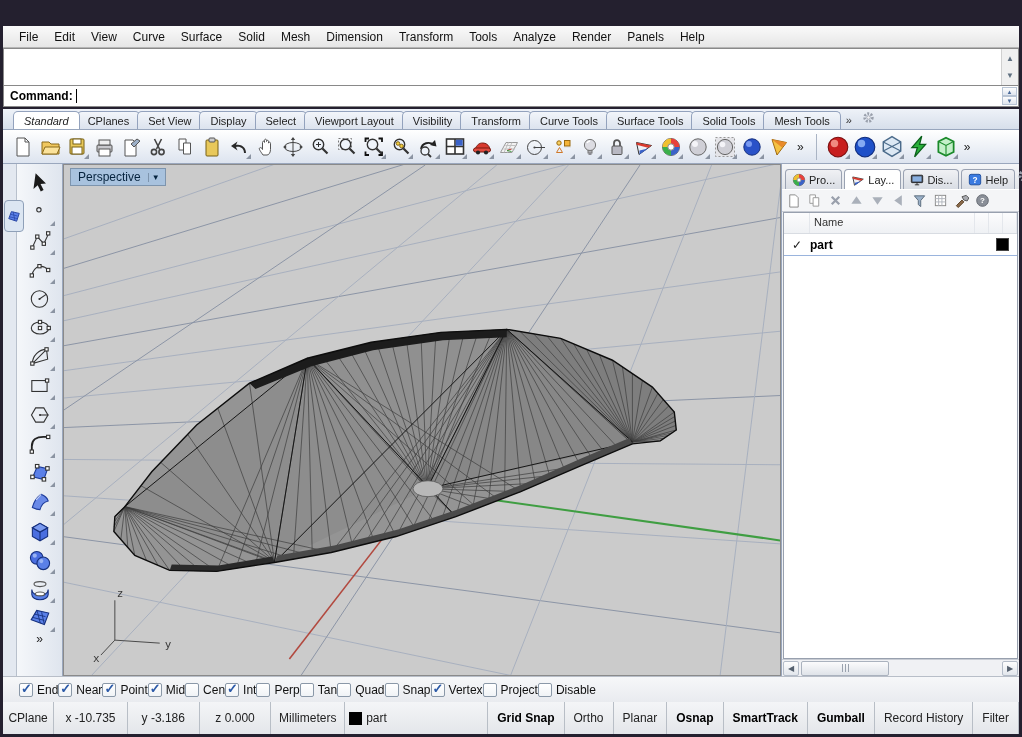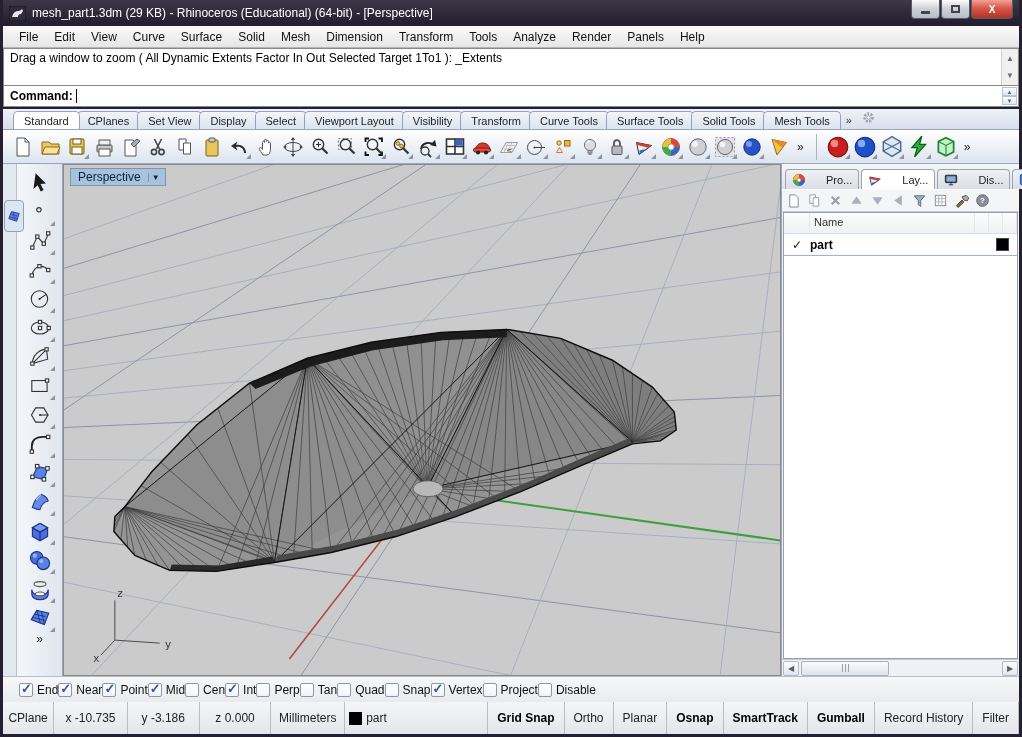--- a/index.html
+++ b/index.html
@@ -25,21 +25,21 @@
   .cmdhist{left:3px;top:48px;right:3px;height:38px;background:#fff;border:1px solid #898989;font-size:12px;color:#000;padding:1px 20px 0 6px;line-height:17px;white-space:nowrap;overflow:hidden;}
   .cmdscroll{position:absolute;right:0;top:0;bottom:0;width:17px;background:#f0f0f0;border-left:1px solid #d0d0d0;display:flex;flex-direction:column;justify-content:space-between;align-items:center;font-size:8px;color:#607080;padding:1px 0;}
   .cmdline{left:3px;top:86px;right:3px;height:21px;background:#fff;border:1px solid #898989;border-top:none;font-size:12px;display:flex;align-items:center;padding-left:6px;}
   .caret{display:inline-block;width:1px;height:14px;background:#000;margin-left:3px;}
   .spinner{position:absolute;right:1px;top:1px;bottom:1px;width:15px;display:flex;flex-direction:column;}
   .spinner div{flex:1;border:1px solid #b8c4d4;background:linear-gradient(#fdfdfd,#dfe5ee);font-size:6px;color:#4a6a9a;display:flex;align-items:center;justify-content:center;}
 
   
   .tabrow{left:3px;top:109px;right:3px;height:21px;background:linear-gradient(#eef2f8,#d7dfeb);border-bottom:1px solid #98a6bd;display:flex;align-items:flex-end;padding-left:10px;font-size:11px;color:#222;}
   .ttab{padding:3px 10px 2px;border:1px solid #93a2bd;border-bottom:none;border-radius:5px 5px 0 0;background:linear-gradient(#f2f5fa,#dce3ee);margin-right:-3px;position:relative;transform:skewX(0deg);}
-  .ttab.active{background:#fff;z-index:3;font-weight:normal;}
+  .ttab.active{background:#fff;z-index:3;font-weight:normal;font-style:italic;}
   .tabrow .more{margin:0 2px 3px 8px;font-size:11px;color:#333;}
 
   
   .toolrow{left:3px;top:130px;right:3px;height:34px;background:linear-gradient(#ffffff,#dde4ef);border-bottom:1px solid #9aa7bd;display:flex;align-items:center;padding-left:8px;gap:3px;}
   .tbico{position:relative;width:24px;height:24px;display:flex;align-items:center;justify-content:center;border-radius:3px;}
   .tbico svg{width:22px;height:22px;}
   .dropcorner{position:absolute;right:0;bottom:0;width:0;height:0;border-left:5px solid transparent;border-bottom:5px solid #8b94a2;}
   .tsep{width:1px;height:26px;background:#aab4c4;margin:0 6px;}
   .more2{font-size:12px;color:#222;margin:0 3px;}
   .bigico svg{width:27px;height:27px;}
@@ -52,21 +52,21 @@
   .sbico{position:relative;width:30px;height:29px;display:flex;align-items:center;justify-content:center;}
   .sbico svg{width:24px;height:24px;}
   .viewport{flex:1;position:relative;background:#cbcbcb;border:1px solid #8a8a8a;}
   .viewport svg.scene{position:absolute;left:0;top:0;width:100%;height:100%;}
   .vplabel{position:absolute;left:6px;top:3px;display:flex;align-items:center;background:#a8c2de;border:1px solid #7d94ad;font-size:12px;color:#06233e;padding:1px 2px 1px 7px;z-index:4;}
   .vplabel .dd{margin-left:7px;border-left:1px solid #7d94ad;padding:0 3px;font-size:8px;}
 
   
   .panel{width:238px;background:#eef0f3;border-left:1px solid #9aa7bd;display:flex;flex-direction:column;}
   .ptabs{height:25px;display:flex;align-items:flex-end;padding:2px 2px 0 3px;font-size:11px;color:#222;background:linear-gradient(#f5f6f8,#e2e5ea);position:relative;}
-  .ptab{display:flex;align-items:center;gap:20px;border:1px solid #9aa2b2;border-bottom:none;border-radius:4px 4px 0 0;padding:3px 6px 2px;background:linear-gradient(#f0f1f4,#d9dde4);margin-right:2px;}
+  .ptab{display:flex;align-items:center;gap:3px;border:1px solid #9aa2b2;border-bottom:none;border-radius:4px 4px 0 0;padding:3px 6px 2px;background:linear-gradient(#f0f1f4,#d9dde4);margin-right:2px;}
   .ptab.active{background:#fff;}
   .ptab svg{width:14px;height:14px;}
   .pgear{margin-left:auto;margin-bottom:4px;}
   .pgear svg{width:15px;height:15px;}
   .ptools{height:23px;background:#f4f5f7;border-top:1px solid #fff;border-bottom:1px solid #c8ccd4;display:flex;align-items:center;padding-left:4px;gap:6px;}
   .ptools svg{width:15px;height:15px;}
   .playlist{flex:1;background:#fff;border:1px solid #98a0ae;margin:0 1px;display:flex;flex-direction:column;overflow:hidden;}
   .lhead{height:21px;display:flex;border-bottom:1px solid #d8dce2;background:linear-gradient(#fcfcfd,#eff1f4);font-size:11px;color:#333;}
   .lhead .c0{width:26px;border-right:1px solid #e4e7ec;}
   .lhead .cname{flex:1;padding:3px 4px;border-right:1px solid #e4e7ec;}
@@ -95,58 +95,39 @@
   .stoggle{display:flex;align-items:center;justify-content:center;border-right:1px solid #b8bec6;padding:0 9px;white-space:nowrap;}
   .stoggle.on{font-weight:bold;color:#000;}
 
   .axislabel{font-size:11px;fill:#3a3a3a;font-family:"DejaVu Sans Mono",monospace;}
 </style>
 </head>
 <body>
 
 <div class="win">
 
-  <div class="abs titlebar">
-    <svg class="appicon" viewBox="0 0 17 15">
-        <rect x="0" y="0" width="17" height="15" rx="2" fill="#2e2b3a" stroke="#14121e"></rect>
-        <path d="M3 11c1-4 3-6 6-6 2 0 3-1 4-2l1 2-2 3c-2 0-3 1-3 3z" fill="#e8e8ee"></path>
-      </svg>
-    <span>mesh_part1.3dm (29 KB) - Rhinoceros (Educational) (64-bit) - [Perspective]</span>
-    <div class="winbtns">
-      <div class="wbtn">
-          <div class="glyph-min"></div>
-        </div>
-      <div class="wbtn">
-          <div class="glyph-restore"></div>
-        </div>
-      <div class="wbtn close">
-          <span>X</span>
-        </div>
-    </div>
-  </div>
 
   <div class="abs menubar" id="menubar">
       <div class="menuitem">File</div>
       <div class="menuitem">Edit</div>
       <div class="menuitem">View</div>
       <div class="menuitem">Curve</div>
       <div class="menuitem">Surface</div>
       <div class="menuitem">Solid</div>
       <div class="menuitem">Mesh</div>
       <div class="menuitem">Dimension</div>
       <div class="menuitem">Transform</div>
       <div class="menuitem">Tools</div>
       <div class="menuitem">Analyze</div>
       <div class="menuitem">Render</div>
       <div class="menuitem">Panels</div>
       <div class="menuitem">Help</div>
     </div>
 
   <div class="abs cmdhist">
-    <div>Drag a window to zoom ( All  Dynamic  Extents  Factor  In  Out  Selected  Target  1To1 ): _Extents</div>
     <div class="cmdscroll">
       <span>▲</span>
       <span>▼</span>
     </div>
   </div>
   <div class="abs cmdline">
     <b>Command:</b>
     <span class="caret"></span>
     <div class="spinner">
         <div>▲</div>

